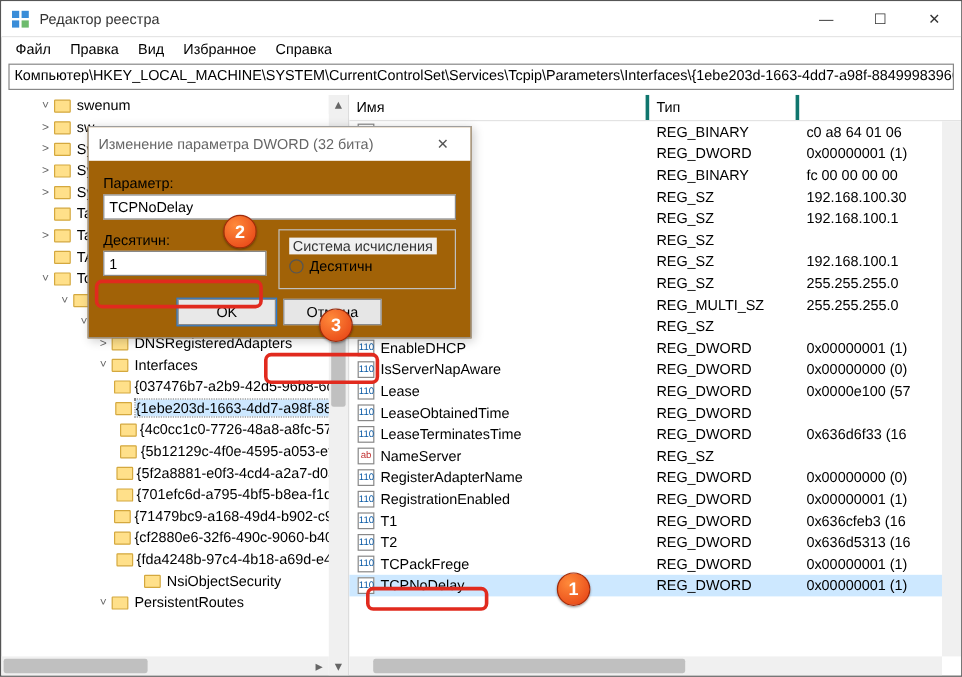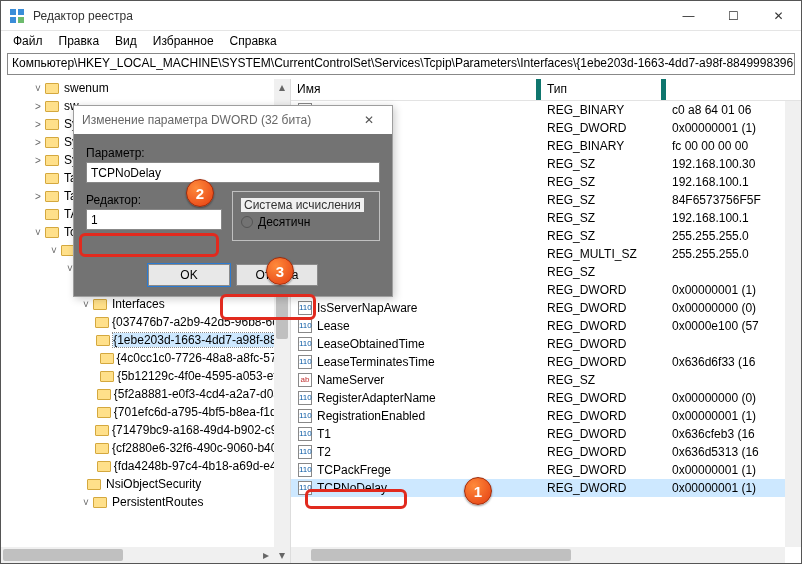--- a/index.html
+++ b/index.html
@@ -39,50 +39,50 @@
 .tree li { white-space: nowrap; padding: 1px 0; display:flex; align-items:center; height:18px;}
 .tree .exp { width: 14px; display: inline-flex; justify-content:center; color:#666; font-size:10px;}
 .tree .fld { width:16px; height:14px; display:inline-flex; margin-right:3px;}
 .tree .lbl { }
 .tree .sel { background:#cde8ff; outline:1px dotted #888; }
 .fldshape{width:14px;height:11px;background:#ffe08a;border:1px solid #d4a83e;border-radius:1px;margin-top:2px;}
 
 
 .list { flex:1; position:relative; overflow:hidden;}
 .list .cols { display:flex; height:22px; border-bottom:1px solid #e3e3e3; background:#fff; }
-.list .col { padding:3px 6px; border-right:5px solid #0f766e;}
+.list .col { padding:3px 6px; border-right:3px solid #0f766e;}
 .list .col.c1{width:250px;} .list .col.c2{width:125px;} .list .col.c3{flex:1;}
 .list .rows{}
 .list .row{display:flex; height:18px; align-items:center;}
 .list .row.sel{background:#cde8ff;}
 .list .cell{padding:0 6px; overflow:hidden; white-space:nowrap;}
 .list .cell.c1{width:250px; display:flex; align-items:center;} 
 .list .cell.c2{width:125px;} .list .cell.c3{flex:1;}
 .list .vscroll{position:absolute; right:0; top:22px; bottom:16px; width:16px; background:#f0f0f0;}
 .list .hscroll{position:absolute; left:0; right:16px; bottom:0; height:16px; background:#f0f0f0;}
 .list .hscroll .thumb{position:absolute; top:2px; bottom:2px; left:20px; width:260px; background:#c0c0c0; border-radius:2px;}
 .valicon{width:16px;height:16px;display:inline-flex;align-items:center;justify-content:center;margin-right:4px;}
 .valicon.bin{color:#0a5aa5;} .valicon.str{color:#c03030;}
 .vibox{width:14px;height:14px;border:1px solid #888;background:#fff;font-size:8px;line-height:12px;text-align:center;}
 
 
-.dialog { position:absolute; left:72px; top:104px; width:320px; background:#737373; border:1px solid #9e9e9e; box-shadow:2px 2px 8px rgba(0,0,0,0.2); }
+.dialog { position:absolute; left:72px; top:104px; width:320px; background:#a16207; border:1px solid #9e9e9e; box-shadow:2px 2px 8px rgba(0,0,0,0.2); }
 .dialog .dtitle{height:28px; display:flex; align-items:center; padding:0 8px; color:#666; background:#fff;}
 .dialog .dtitle .x{margin-left:auto; width:30px; text-align:center; color:#555;}
 .dialog .dbody{padding:10px 12px 10px 12px;}
 .dlabel{margin-top:2px; margin-bottom:2px;}
 .dinput{width:100%; height:21px; border:1px solid #888; padding:2px 4px; background:#fff;}
 .drow{display:flex; gap:10px; margin-top:8px;}
 .dleft{flex:1;}
 .fieldset{border:1px solid #c0c0c0; padding:6px 8px 8px 8px;}
 .fieldset .legend{font-size:12px; color:#333; margin-top:-14px; background:#f0f0f0; display:inline-block; padding:0 3px;}
 .radio{display:flex; align-items:center; gap:5px; margin:3px 0;}
 .radio .dot{width:12px;height:12px;border:1px solid #555;border-radius:50%; display:flex;align-items:center;justify-content:center;}
 .radio .dot.on::after{content:"";width:6px;height:6px;background:#333;border-radius:50%;}
-.dbtns{display:flex; justify-content:center; gap:6px; margin-top:23px;}
+.dbtns{display:flex; justify-content:center; gap:6px; margin-top:8px;}
 .dbtn{width:82px;height:22px;border:1px solid #8a8a8a;background:#e6e6e6;display:flex;align-items:center;justify-content:center;}
 .dbtn.primary{outline:1px solid #2a7ad1; background:#e8e8e8;}
 
 
 .co-box{position:absolute; border:3px solid #e12a1e; border-radius:6px; pointer-events:none;}
 .co-num{position:absolute; width:28px;height:28px; border-radius:50%; background:radial-gradient(circle at 35% 30%, #ff8a3a, #e43d12); color:#fff; font-weight:bold; font-size:15px; display:flex;align-items:center;justify-content:center; box-shadow:0 1px 2px rgba(0,0,0,0.4); border:1px solid #a02a0a;}
 </style>
 </head>
 <body>
 
@@ -262,21 +262,21 @@
           </span>
           <span class="lbl">{cf2880e6-32f6-490c-9060-b40d5</span>
         </li>
         <li style="padding-left: 94px;">
           <span class="exp"></span>
           <span class="fld">
             <span class="fldshape"></span>
           </span>
           <span class="lbl">{fda4248b-97c4-4b18-a69d-e4e8</span>
         </li>
-        <li style="padding-left: 72px;">
+        <li style="padding-left: 105px;">
           <span class="exp"></span>
           <span class="fld">
             <span class="fldshape"></span>
           </span>
           <span class="lbl">NsiObjectSecurity</span>
         </li>
         <li style="padding-left: 78px;">
           <span class="exp">˅</span>
           <span class="fld">
             <span class="fldshape"></span>
@@ -353,21 +353,20 @@
           <div class="cell c3">192.168.100.1</div>
         </div>
         <div class="row">
           <div class="cell c1">
             <span class="valicon str">
               <span class="vibox" style="color:#c03030">ab</span>
             </span>
             <span>int</span>
           </div>
           <div class="cell c2">REG_SZ</div>
-          <div class="cell c3">84F6573756F5F</div>
         </div>
         <div class="row">
           <div class="cell c1">
             <span class="valicon str">
               <span class="vibox" style="color:#c03030">ab</span>
             </span>
             <span></span>
           </div>
           <div class="cell c2">REG_SZ</div>
           <div class="cell c3">192.168.100.1</div>
@@ -532,21 +531,21 @@
 <div class="dialog">
   <div class="dtitle">
     <span>Изменение параметра DWORD (32 бита)</span>
     <span class="x">✕</span>
   </div>
   <div class="dbody">
     <div class="dlabel">Параметр:</div>
     <input class="dinput" readonly="" value="TCPNoDelay" style="">
     <div class="drow">
       <div class="dleft">
-        <div class="dlabel">Редактор:</div>
+        <div class="dlabel">Десятичн:</div>
         <input class="dinput" value="1" style="">
       </div>
       <div class="fieldset" style="width:148px;">
         <div class="legend">Система исчисления</div>
         <div class="radio">
             <span class="dot"></span>
             <span>Десятичн</span>
           </div>
       </div>
     </div>

